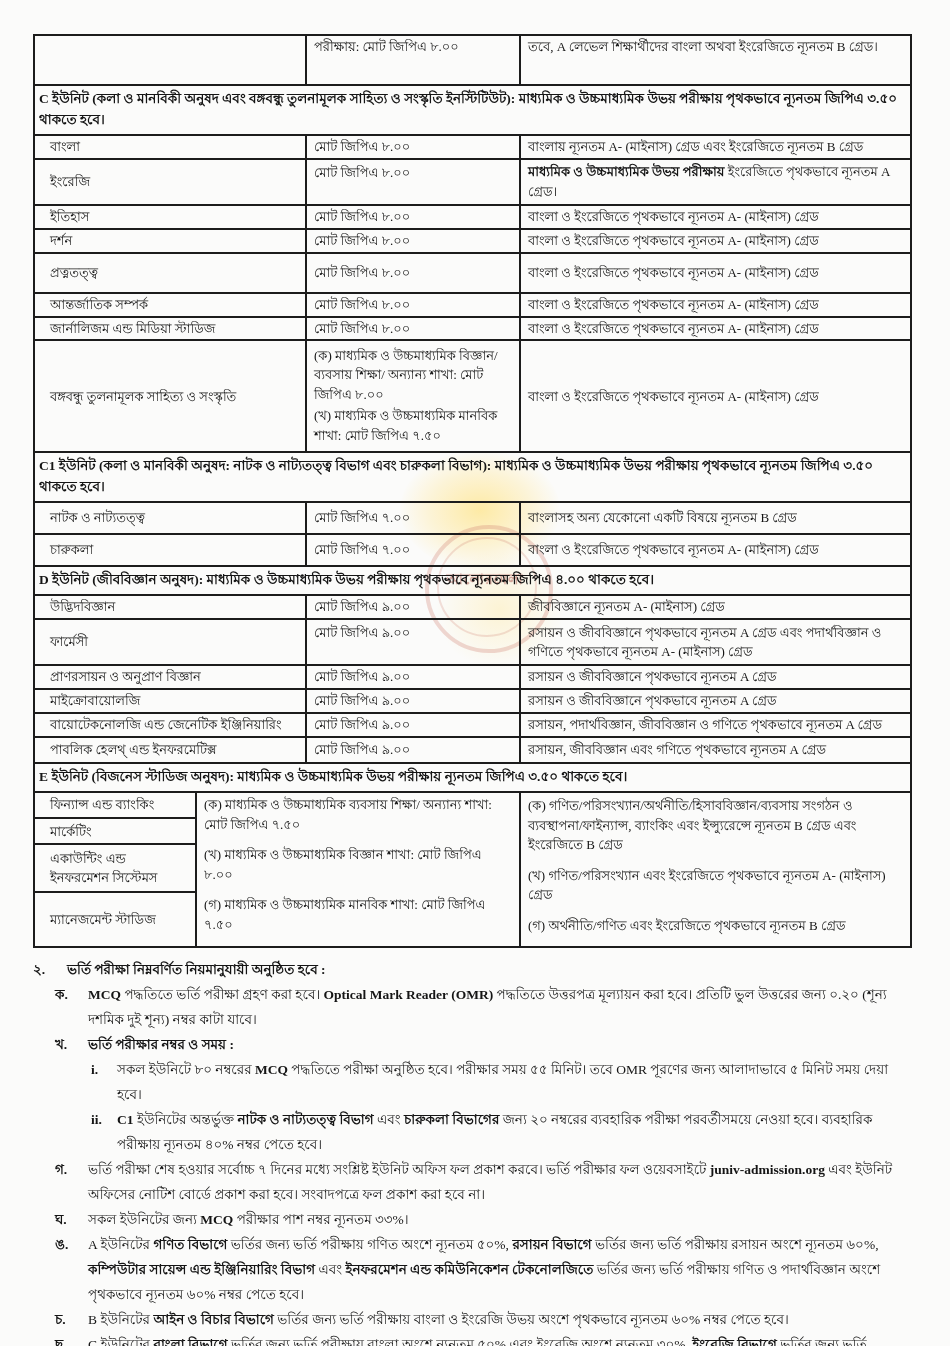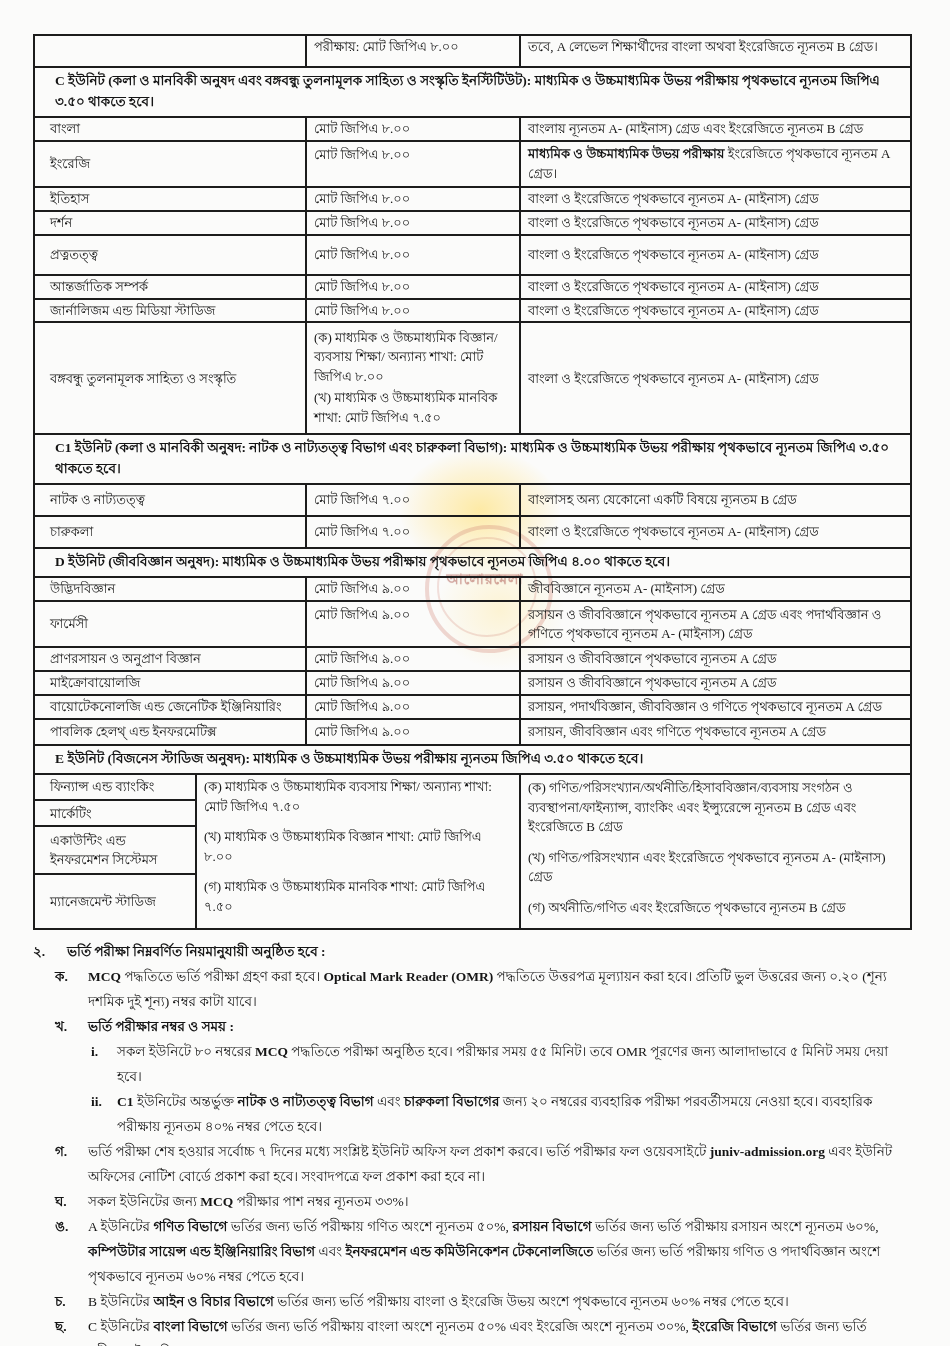--- a/index.html
+++ b/index.html
@@ -19,21 +19,21 @@
   .wm-ring{position:absolute;left:45px;top:95px;width:120px;height:120px;border-radius:50%;
     border:4px solid rgba(205,120,105,.28);}
   .wm-ring2{position:absolute;left:57px;top:107px;width:96px;height:96px;border-radius:50%;
     border:2px solid rgba(205,120,105,.22);}
   .wm-text{position:absolute;left:30px;top:138px;width:150px;text-align:center;
     font-weight:bold;font-size:14px;letter-spacing:1px;
     color:rgba(195,105,95,.40);text-shadow:0 0 1px rgba(120,60,55,.25);}
   
   table{border-collapse:collapse;table-layout:fixed;width:879px;background:transparent;}
   td{border:2px solid #1c1c1c;padding:1px 7px;font-size:13px;line-height:1.5;vertical-align:middle;word-wrap:break-word;}
-  .unit-header td{font-weight:bold;font-size:13.5px;padding:3px 20px;line-height:1.55;}
+  .unit-header td{font-weight:bold;font-size:13.5px;padding:3px 4px;line-height:1.55;}
   .gpa-opt{margin:0 0 2px 0;}
   .tblB{margin-top:-2px;}
   .cell-paras p{margin:0 0 11px 0;}
   .cell-paras p:last-child{margin-bottom:10px;}
   .subj{padding-left:15px;}
   b{font-weight:bold;}
   
   .rules{margin-top:9px;font-size:13.5px;line-height:25px;}
   .rule{display:flex;align-items:flex-start;}
   .rule .rl{flex:0 0 28px;font-weight:bold;}
@@ -59,21 +59,21 @@
 <div class="page">
 
   <table class="tblA">
     <colgroup>
         <col style="width:272px">
         <col style="width:214px">
         <col style="width:391px">
       </colgroup>
 
     <tbody>
-        <tr style="height:32px">
+        <tr style="height:50px">
       <td></td>
       <td style="vertical-align:top">পরীক্ষায়: মোট জিপিএ ৮.০০</td>
       <td style="vertical-align:top">তবে, A লেভেল শিক্ষার্থীদের বাংলা অথবা ইংরেজিতে ন্যূনতম B গ্রেড।</td>
     </tr>
 
     <tr class="unit-header" style="height:42px">
       <td colspan="3">C ইউনিট (কলা ও মানবিকী অনুষদ এবং বঙ্গবন্ধু তুলনামূলক সাহিত্য ও সংস্কৃতি ইনস্টিটিউট): মাধ্যমিক ও উচ্চমাধ্যমিক উভয় পরীক্ষায় পৃথকভাবে ন্যূনতম জিপিএ ৩.৫০ থাকতে হবে।</td>
     </tr>
 
     <tr style="height:24px">

